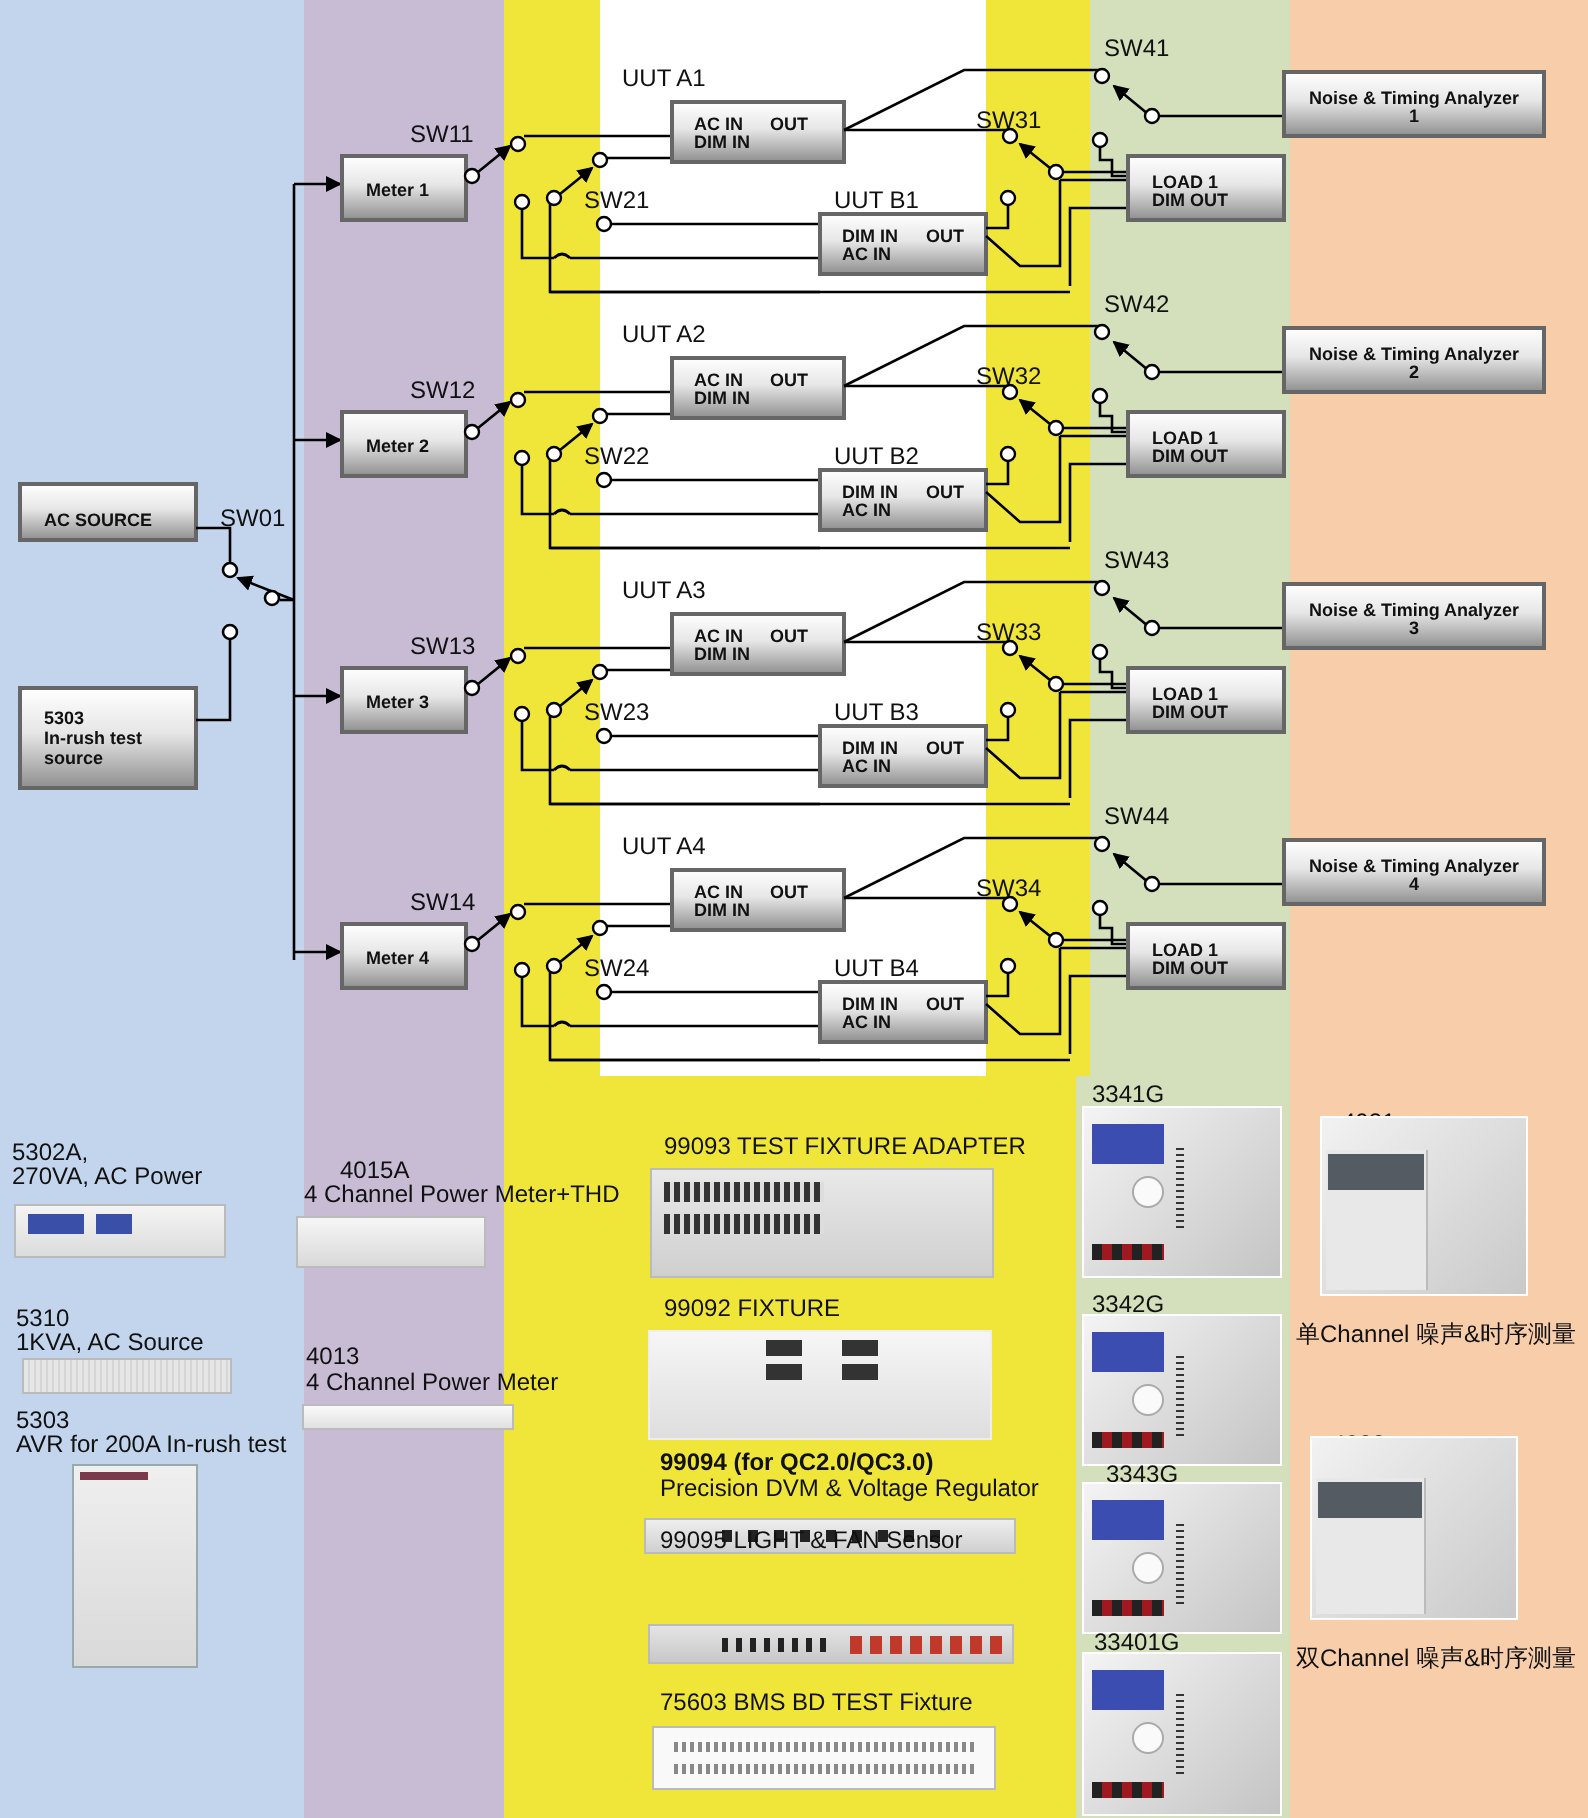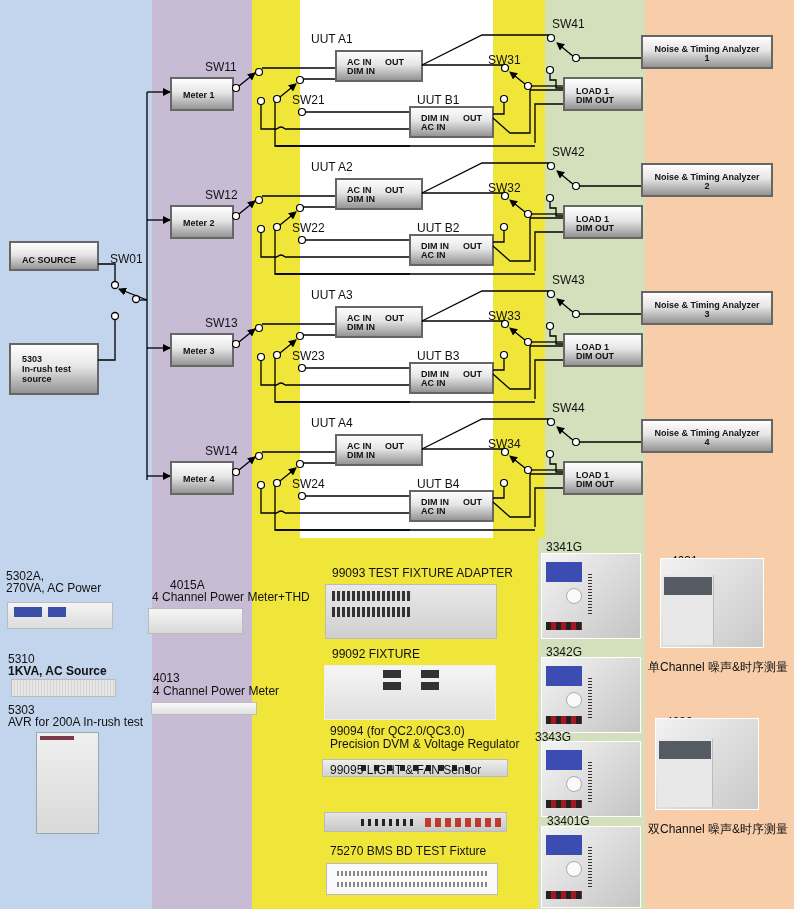--- a/index.html
+++ b/index.html
@@ -369,21 +369,21 @@
     </g>
 </svg>
 
 <div class="lbl" style="left:6px;top:570px;">5302A,</div>
 <div class="lbl" style="left:6px;top:582px;">270VA, AC Power</div>
 <div class="dev" style="left:7px;top:602px;width:106px;height:27px;background:linear-gradient(#f4f4f4,#dcdcdc);">
   <div style="position:absolute;left:6px;top:4px;width:28px;height:10px;background:#3a4fa8;"></div>
   <div style="position:absolute;left:40px;top:4px;width:18px;height:10px;background:#3a4fa8;"></div>
 </div>
 <div class="lbl" style="left:8px;top:653px;">5310</div>
-<div class="lbl" style="left:8px;top:665px;font-weight:bold;">1KVA, AC Source</div>
+<div class="lbl" style="left:8px;top:665px;">1KVA, AC Source</div>
 <div class="dev" style="left:11px;top:679px;width:105px;height:18px;background:repeating-linear-gradient(90deg,#e6e6e6 0 2px,#d6d6d6 2px 3px);"></div>
 <div class="lbl" style="left:8px;top:704px;">5303</div>
 <div class="lbl" style="left:8px;top:716px;">AVR for 200A In-rush test</div>
 <div class="dev" style="left:36px;top:732px;width:63px;height:102px;background:linear-gradient(#efefef,#d9d9d9);border-color:#9aa;">
   <div style="position:absolute;left:3px;top:3px;width:34px;height:4px;background:#7a3a4a;"></div>
 </div>
 
 <div class="lbl" style="left:170px;top:579px;">4015A</div>
 <div class="lbl" style="left:152px;top:591px;">4 Channel Power Meter+THD</div>
 <div class="dev" style="left:148px;top:608px;width:95px;height:26px;background:linear-gradient(#f6f6f6,#d9d9d9);"></div>
@@ -396,52 +396,52 @@
   <div style="position:absolute;left:6px;top:6px;width:80px;height:10px;background:repeating-linear-gradient(90deg,#333 0 3px,#ddd 3px 5px);"></div>
   <div style="position:absolute;left:6px;top:22px;width:80px;height:10px;background:repeating-linear-gradient(90deg,#333 0 3px,#ddd 3px 5px);"></div>
 </div>
 <div class="lbl" style="left:332px;top:648px;">99092 FIXTURE</div>
 <div class="dev" style="left:324px;top:665px;width:172px;height:55px;background:linear-gradient(#f6f6f6,#dedede);border-color:#eee;">
   <div style="position:absolute;left:58px;top:4px;width:18px;height:8px;background:#333;"></div>
   <div style="position:absolute;left:96px;top:4px;width:18px;height:8px;background:#333;"></div>
   <div style="position:absolute;left:58px;top:16px;width:18px;height:8px;background:#333;"></div>
   <div style="position:absolute;left:96px;top:16px;width:18px;height:8px;background:#333;"></div>
 </div>
-<div class="lbl" style="left:330px;top:725px;">99094 (for QC2.0/QC3.0)</div>
+<div class="lbl" style="left:330px;top:725px;font-weight:bold;">99094 (for QC2.0/QC3.0)</div>
 <div class="lbl" style="left:330px;top:738px;">Precision DVM &amp; Voltage Regulator</div>
 <div class="dev" style="left:322px;top:759px;width:186px;height:18px;background:linear-gradient(#eee,#d0d0d0);">
   <div style="position:absolute;left:38px;top:5px;width:110px;height:6px;background:repeating-linear-gradient(90deg,#222 0 5px,transparent 5px 13px);"></div>
 </div>
 <div class="lbl" style="left:330px;top:764px;">99095 LIGHT &amp; FAN Sensor</div>
 <div class="dev" style="left:324px;top:812px;width:183px;height:20px;background:linear-gradient(#e4e4e4,#c8c8c8);">
   <div style="position:absolute;left:36px;top:6px;width:56px;height:7px;background:repeating-linear-gradient(90deg,#222 0 3px,transparent 3px 7px);"></div>
   <div style="position:absolute;left:100px;top:5px;width:76px;height:9px;background:repeating-linear-gradient(90deg,#c0392b 0 6px,transparent 6px 10px);"></div>
 </div>
-<div class="lbl" style="left:330px;top:845px;">75270 BMS BD TEST Fixture</div>
+<div class="lbl" style="left:330px;top:845px;">75603 BMS BD TEST Fixture</div>
 <div class="dev" style="left:326px;top:863px;width:172px;height:32px;background:#f9f9f9;">
   <div style="position:absolute;left:10px;top:7px;width:150px;height:5px;background:repeating-linear-gradient(90deg,#888 0 2px,transparent 2px 4px);"></div>
   <div style="position:absolute;left:10px;top:18px;width:150px;height:5px;background:repeating-linear-gradient(90deg,#888 0 2px,transparent 2px 4px);"></div>
 </div>
 
 <div id="loads">
     <div class="lbl" style="left: 546px; top: 541px;">3341G</div>
     <div class="dev" style="left: 541px; top: 553px; width: 100px; height: 86px; background: linear-gradient(135deg, rgb(244, 244, 244), rgb(196, 196, 196)); border-color: rgb(255, 255, 255);">
       <div style="position: absolute; left: 4px; top: 8px; width: 36px; height: 20px; background: rgb(59, 77, 176);"></div>
       <div style="position: absolute; left: 24px; top: 34px; width: 14px; height: 14px; border-radius: 50%; background: rgb(250, 250, 250); border: 1px solid rgb(170, 170, 170);"></div>
       <div style="position: absolute; left: 4px; bottom: 8px; width: 36px; height: 8px; background: repeating-linear-gradient(90deg, rgb(34, 34, 34) 0px, rgb(34, 34, 34) 5px, rgb(160, 24, 32) 5px, rgb(160, 24, 32) 10px);"></div>
       <div style="position: absolute; left: 46px; top: 20px; width: 4px; height: 40px; background: repeating-linear-gradient(rgb(51, 51, 51) 0px, rgb(51, 51, 51) 1px, transparent 1px, transparent 3px);"></div>
     </div>
     <div class="lbl" style="left: 546px; top: 646px;">3342G</div>
     <div class="dev" style="left: 541px; top: 657px; width: 100px; height: 76px; background: linear-gradient(135deg, rgb(244, 244, 244), rgb(196, 196, 196)); border-color: rgb(255, 255, 255);">
       <div style="position: absolute; left: 4px; top: 8px; width: 36px; height: 20px; background: rgb(59, 77, 176);"></div>
       <div style="position: absolute; left: 24px; top: 34px; width: 14px; height: 14px; border-radius: 50%; background: rgb(250, 250, 250); border: 1px solid rgb(170, 170, 170);"></div>
       <div style="position: absolute; left: 4px; bottom: 8px; width: 36px; height: 8px; background: repeating-linear-gradient(90deg, rgb(34, 34, 34) 0px, rgb(34, 34, 34) 5px, rgb(160, 24, 32) 5px, rgb(160, 24, 32) 10px);"></div>
       <div style="position: absolute; left: 46px; top: 20px; width: 4px; height: 40px; background: repeating-linear-gradient(rgb(51, 51, 51) 0px, rgb(51, 51, 51) 1px, transparent 1px, transparent 3px);"></div>
     </div>
-    <div class="lbl" style="left: 535px; top: 731px; text-align: right;">3343G</div>
+    <div class="lbl" style="left: 553px; top: 731px; text-align: right;">3343G</div>
     <div class="dev" style="left: 541px; top: 741px; width: 100px; height: 76px; background: linear-gradient(135deg, rgb(244, 244, 244), rgb(196, 196, 196)); border-color: rgb(255, 255, 255);">
       <div style="position: absolute; left: 4px; top: 8px; width: 36px; height: 20px; background: rgb(59, 77, 176);"></div>
       <div style="position: absolute; left: 24px; top: 34px; width: 14px; height: 14px; border-radius: 50%; background: rgb(250, 250, 250); border: 1px solid rgb(170, 170, 170);"></div>
       <div style="position: absolute; left: 4px; bottom: 8px; width: 36px; height: 8px; background: repeating-linear-gradient(90deg, rgb(34, 34, 34) 0px, rgb(34, 34, 34) 5px, rgb(160, 24, 32) 5px, rgb(160, 24, 32) 10px);"></div>
       <div style="position: absolute; left: 46px; top: 20px; width: 4px; height: 40px; background: repeating-linear-gradient(rgb(51, 51, 51) 0px, rgb(51, 51, 51) 1px, transparent 1px, transparent 3px);"></div>
     </div>
     <div class="lbl" style="left: 547px; top: 815px;">33401G</div>
     <div class="dev" style="left: 541px; top: 826px; width: 100px; height: 82px; background: linear-gradient(135deg, rgb(244, 244, 244), rgb(196, 196, 196)); border-color: rgb(255, 255, 255);">
       <div style="position: absolute; left: 4px; top: 8px; width: 36px; height: 20px; background: rgb(59, 77, 176);"></div>
       <div style="position: absolute; left: 24px; top: 34px; width: 14px; height: 14px; border-radius: 50%; background: rgb(250, 250, 250); border: 1px solid rgb(170, 170, 170);"></div>

